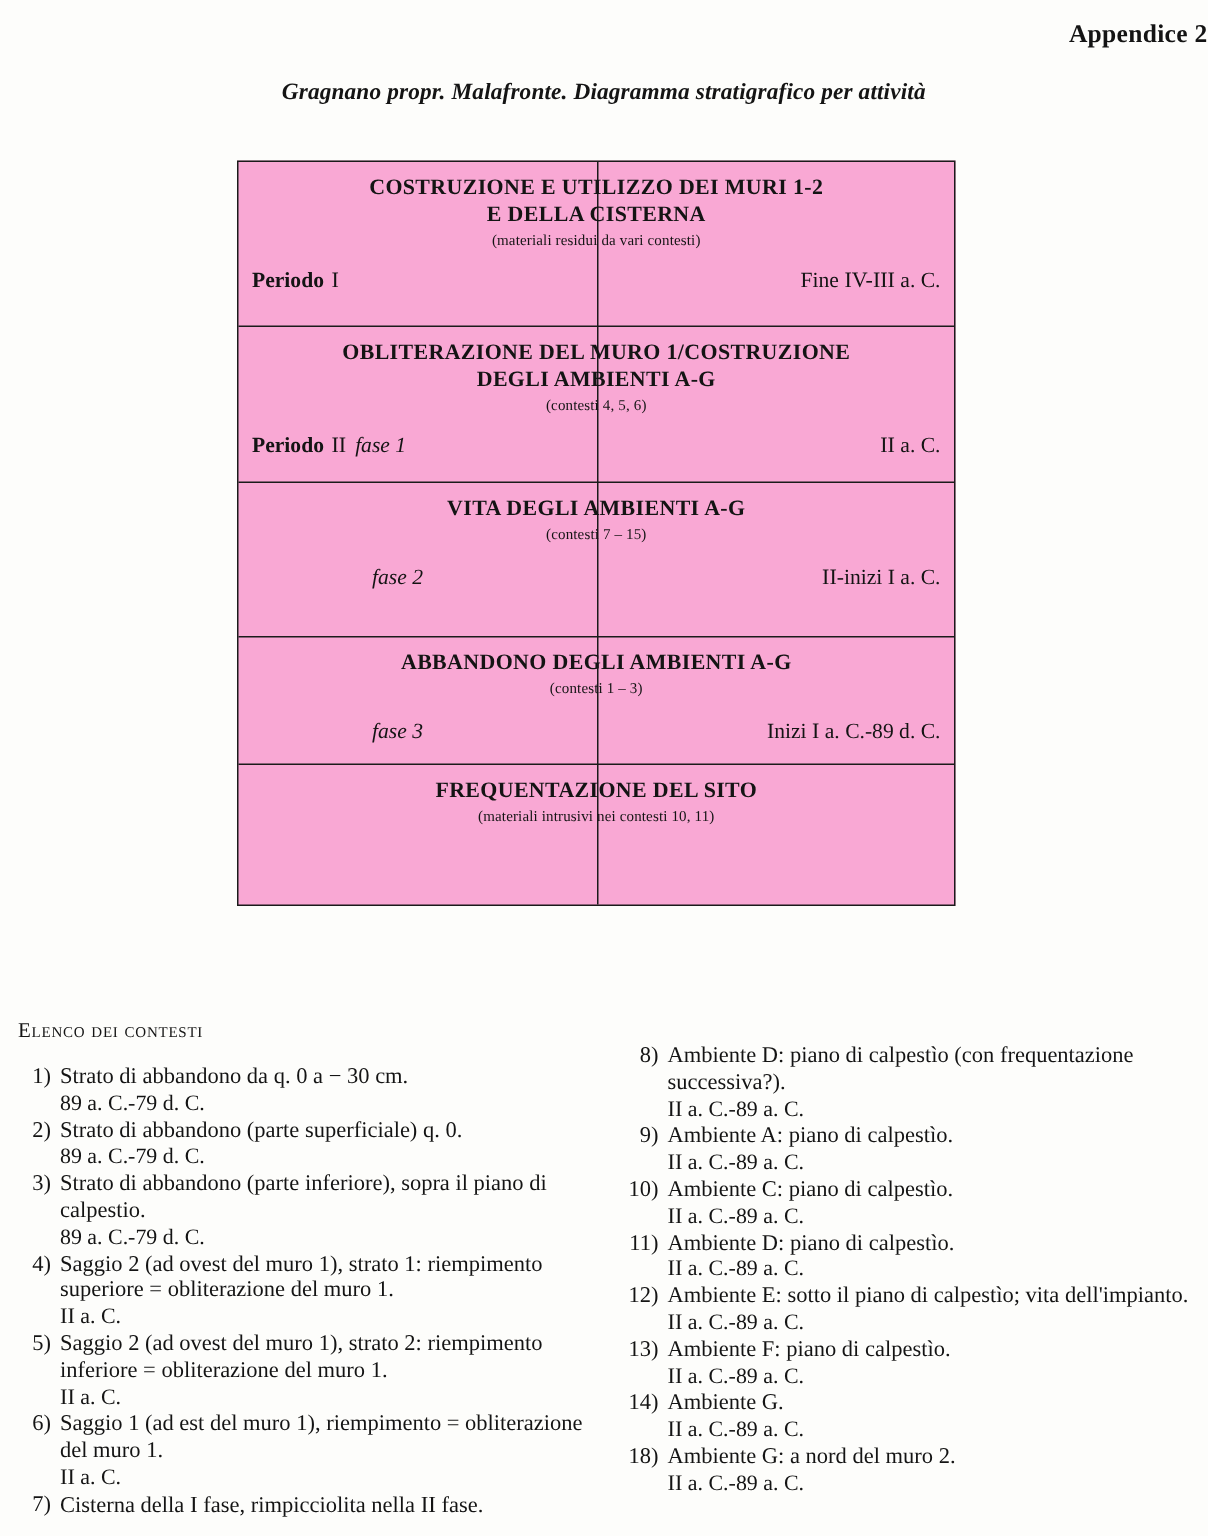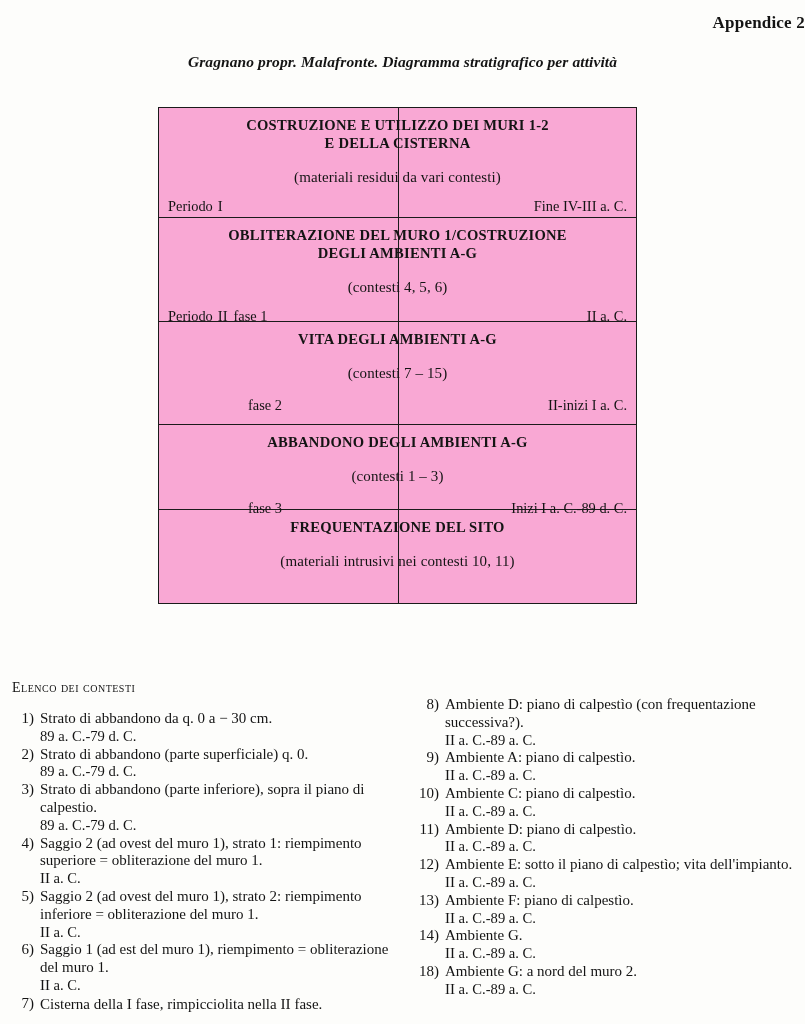--- a/index.html
+++ b/index.html
@@ -67,46 +67,47 @@
   .block-heading {
     text-align: center;
     font-weight: bold;
     font-size: 14.6px;
     line-height: 1.22;
     letter-spacing: 0.25px;
     padding: 0 10px;
   }
   .block-sub {
     text-align: center;
-    font-size: 15px;
+    font-size: 10px;
     line-height: 1.25;
-    margin-top: 15px;
+    margin-top: 2px;
     padding: 0 10px;
     letter-spacing: 0.1px;
   }
   .block-foot {
     display: flex;
     align-items: baseline;
     justify-content: space-between;
     padding: 0 9px 7px 9px;
     margin-top: 12px;
     font-size: 14.4px;
     min-height: 21px;
   }
   .foot-left {
     white-space: nowrap;
   }
   .foot-left.indent {
     padding-left: 80px;
   }
   .period-label {
-    font-weight: normal;
+    font-weight: bold;
     margin-top: 36px;
   }
   .phase-label {
+    font-style: italic;
     text-align: right;
   }
   .smallcap {
     font-variant: small-caps;
     font-size: 1.02em;
   }
   .foot-right {
     white-space: nowrap;
     text-align: right;
   }

